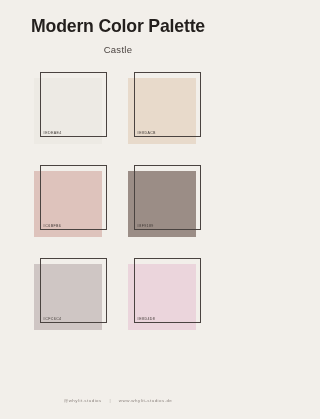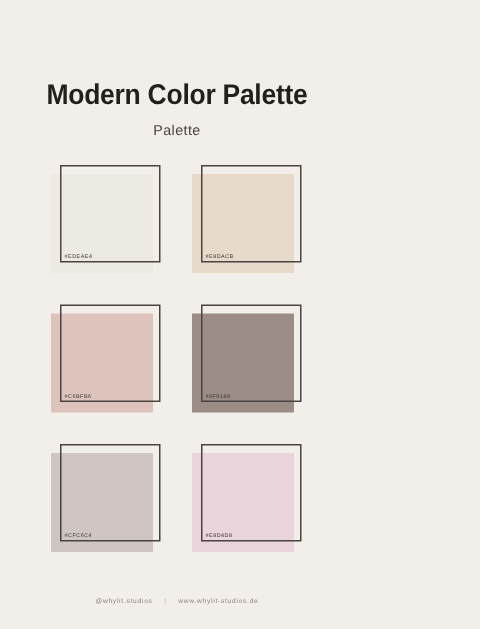--- a/index.html
+++ b/index.html
@@ -17,21 +17,21 @@
   .poster {
     position: relative;
     width: 236px;
     height: 419px;
     background: #F2EFEA;
     box-sizing: border-box;
   }
 
   
   .header {
-    padding-top: 54px;
+    padding-top: 16px;
     text-align: center;
   }
   .title {
     font-family: "Liberation Sans Narrow", "Liberation Sans", sans-serif;
     font-weight: 700;
     font-size: 19px;
     letter-spacing: -0.2px;
     color: #231F1D;
     line-height: 1.1;
     transform: scaleX(0.93);
@@ -109,21 +109,21 @@
     color: #B3ABA6;
   }
 </style>
 </head>
 <body style="background: rgb(242, 239, 234);">
 
 <div class="poster">
 
   <div class="header">
     <div class="title">Modern Color Palette</div>
-    <div class="subtitle">Palette</div>
+    <div class="subtitle">Castle</div>
   </div>
 
   <div class="grid">
 
     <div class="swatch">
       <div class="swatch-fill" style="background: rgb(237, 234, 228);"></div>
       <div class="swatch-outline"></div>
       <div class="swatch-hex">#EDEAE4</div>
     </div>
 

